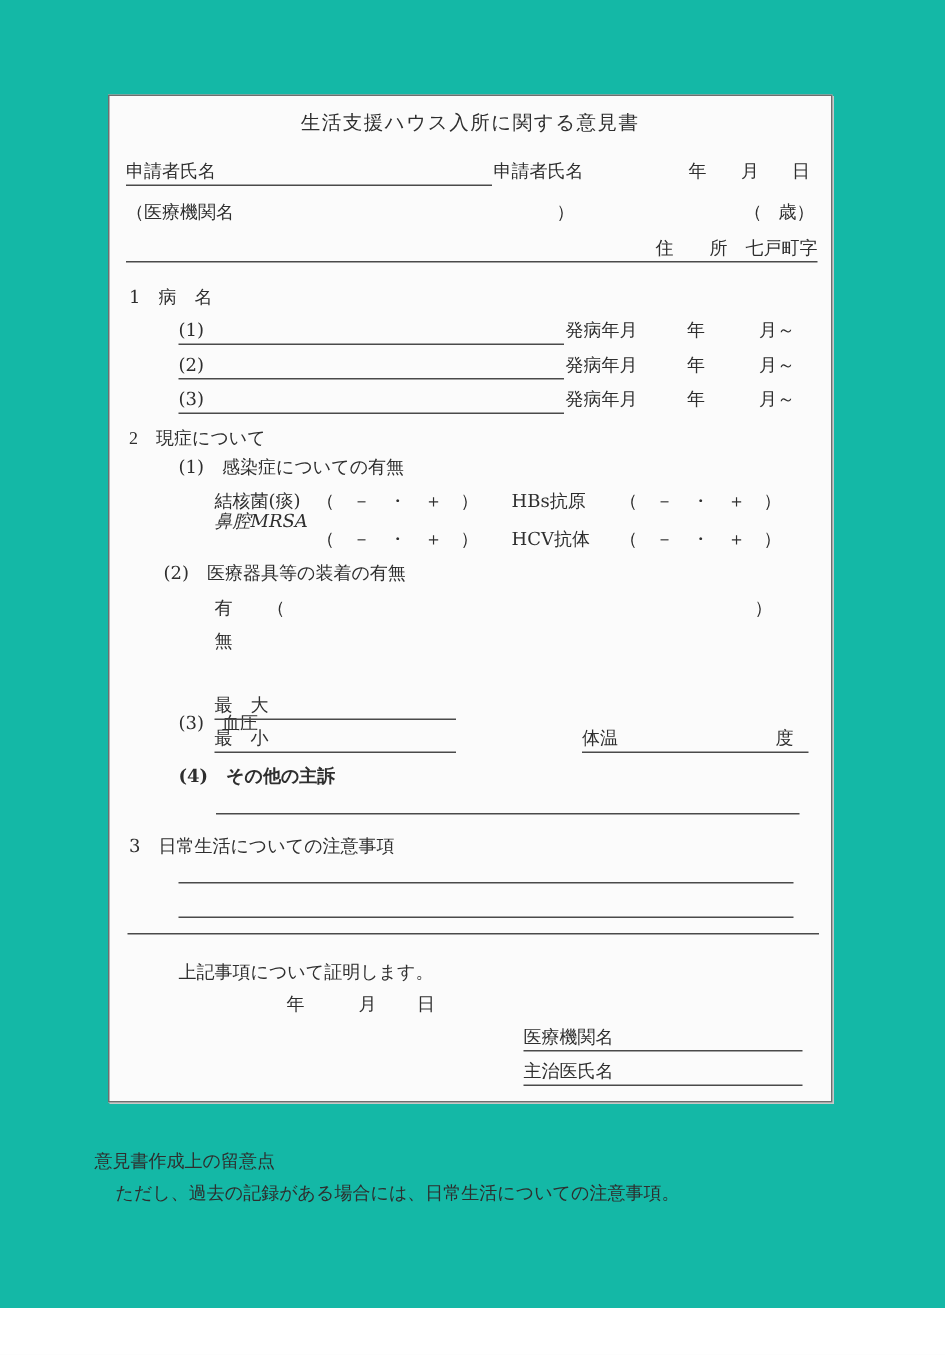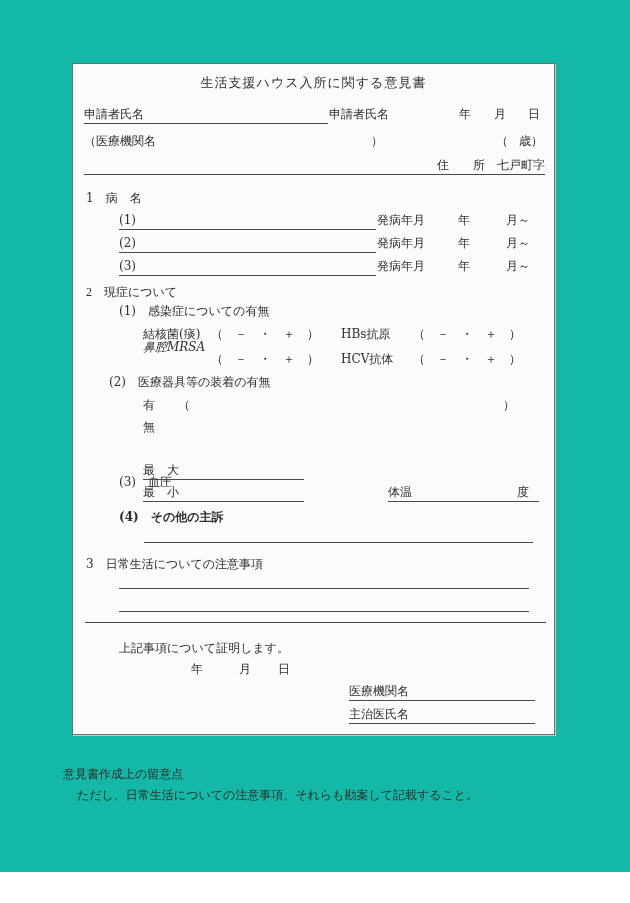--- a/index.html
+++ b/index.html
@@ -102,14 +102,14 @@
     <div class="abs" style="left:46px;top:578px;">上記事項について証明します。</div>
     <div class="abs" style="left:118px;top:599px;">年</div>
     <div class="abs" style="left:166px;top:599px;">月</div>
     <div class="abs" style="left:205px;top:599px;">日</div>
 
     <div class="abs ul" style="left:276px;top:621px;width:186px;"><span>医療機関名</span></div>
     <div class="abs ul" style="left:276px;top:644px;width:186px;"><span>主治医氏名</span></div>
   </div>
 
   <div class="abs footer-text" style="left:63px;top:755px;margin-top:13px;">意見書作成上の留意点</div>
-  <div class="abs footer-text" style="left:77px;top:789px;">ただし、日常生活についての注意事項、それらも勘案して記載すること。</div>
+  <div class="abs footer-text" style="left:77px;top:789px;">ただし、過去の記録がある場合には、日常生活についての注意事項。</div>
 </div>
 
 </body></html>

